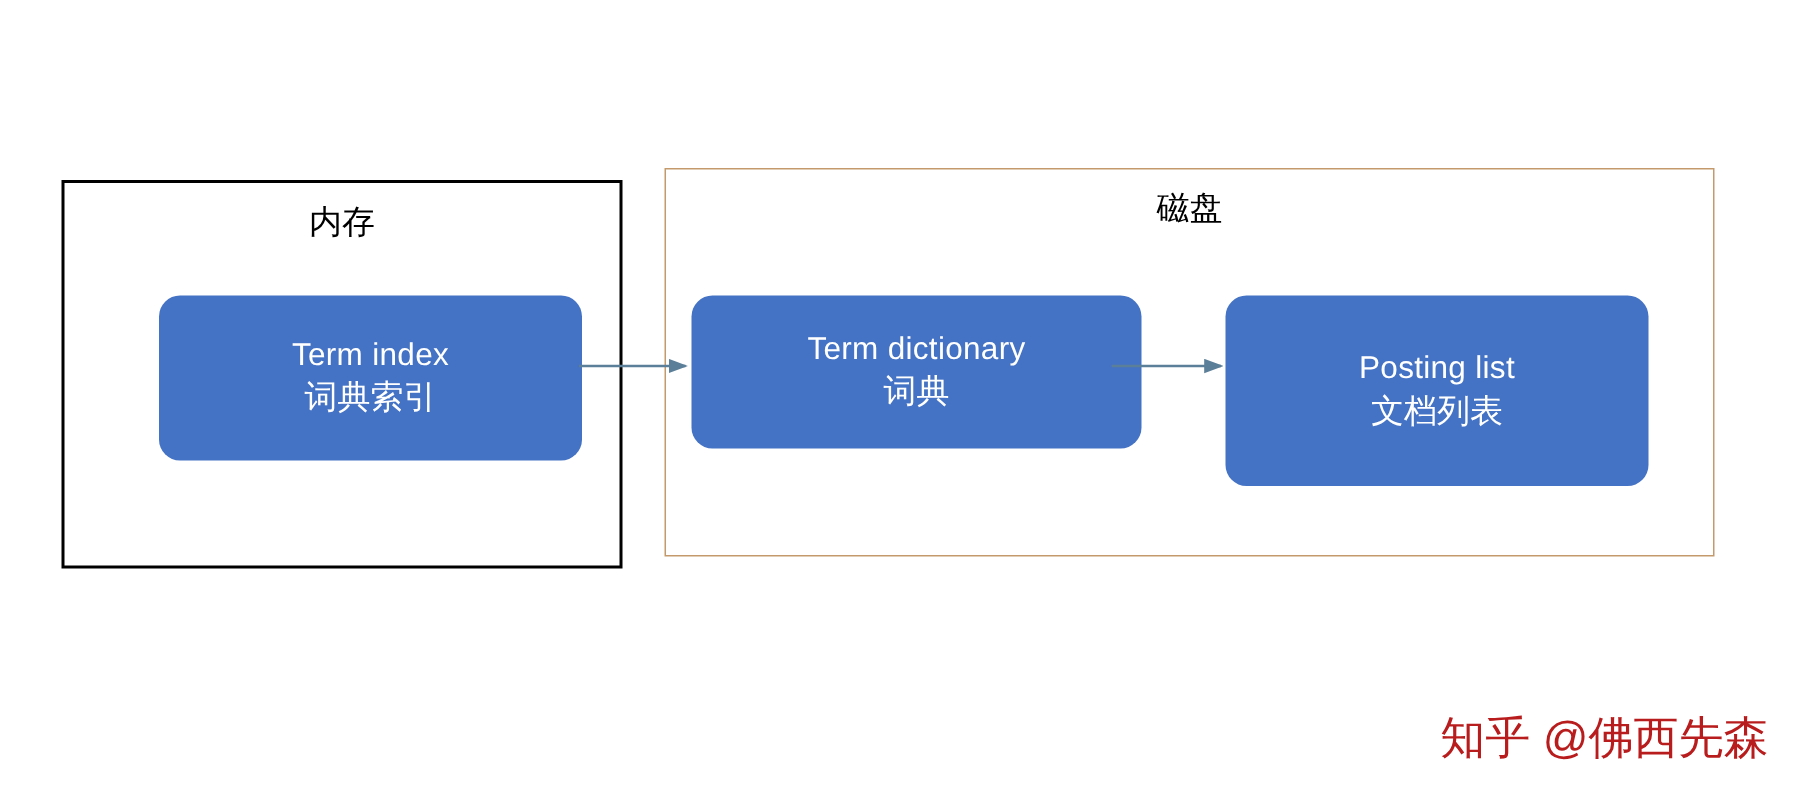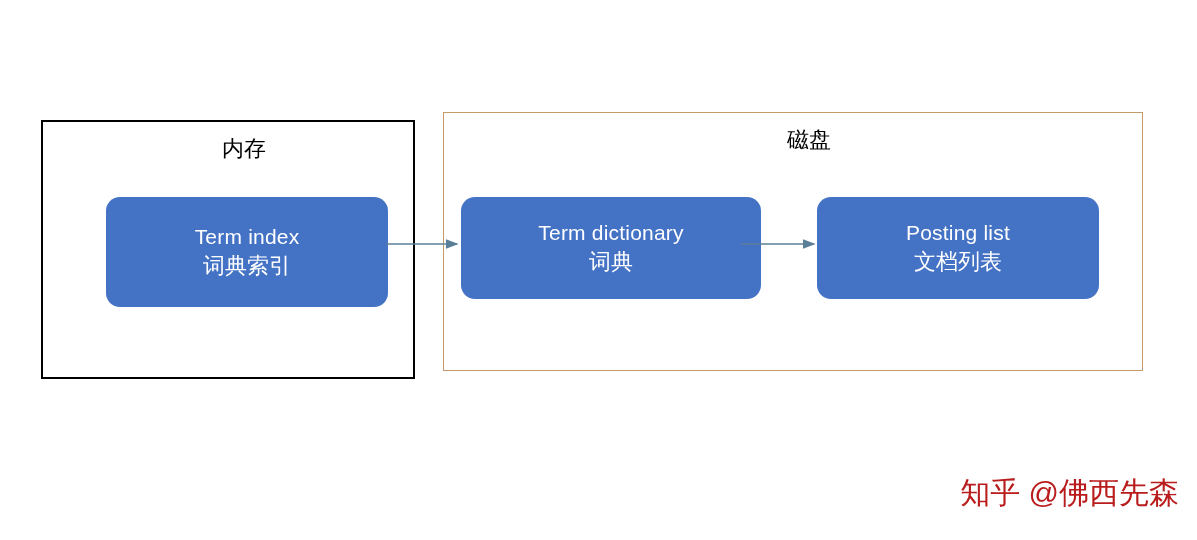--- a/index.html
+++ b/index.html
@@ -42,21 +42,20 @@
     position: absolute;
     top: 12px;
     left: 0;
     width: 100%;
     text-align: center;
     font-size: 22px;
     line-height: 30px;
     color: #000000;
     font-family: "DejaVu Sans", "Liberation Sans", sans-serif;
     white-space: nowrap;
-    padding-left: 16px;
   }
 
   
   .node {
     position: absolute;
     box-sizing: border-box;
     background: #4472c4;
     border-radius: 14px;
     display: flex;
     flex-direction: column;
@@ -71,21 +70,21 @@
     letter-spacing: 0.2px;
     font-family: "Liberation Sans", "DejaVu Sans", sans-serif;
   }
   .node .line-cn {
     font-size: 22px;
     line-height: 30px;
     font-family: "DejaVu Sans", "Liberation Sans", sans-serif;
   }
   #node-term-index      { left: 106px; top: 197px; width: 282px; height: 110px; }
   #node-term-dictionary { left: 461px; top: 197px; width: 300px; height: 102px; text-align: right; }
-  #node-posting-list    { left: 817px; top: 197px; width: 282px; height: 102px; }
+  #node-posting-list    { left: 817px; top: 197px; width: 282px; height: 127px; }
 
   
   .connector {
     position: absolute;
     top: 232px;
     height: 24px;
     overflow: visible;
   }
   #connector-index-to-dictionary { left: 386px; width: 80px; }
   #connector-dictionary-to-posting { left: 741px; width: 82px; }

